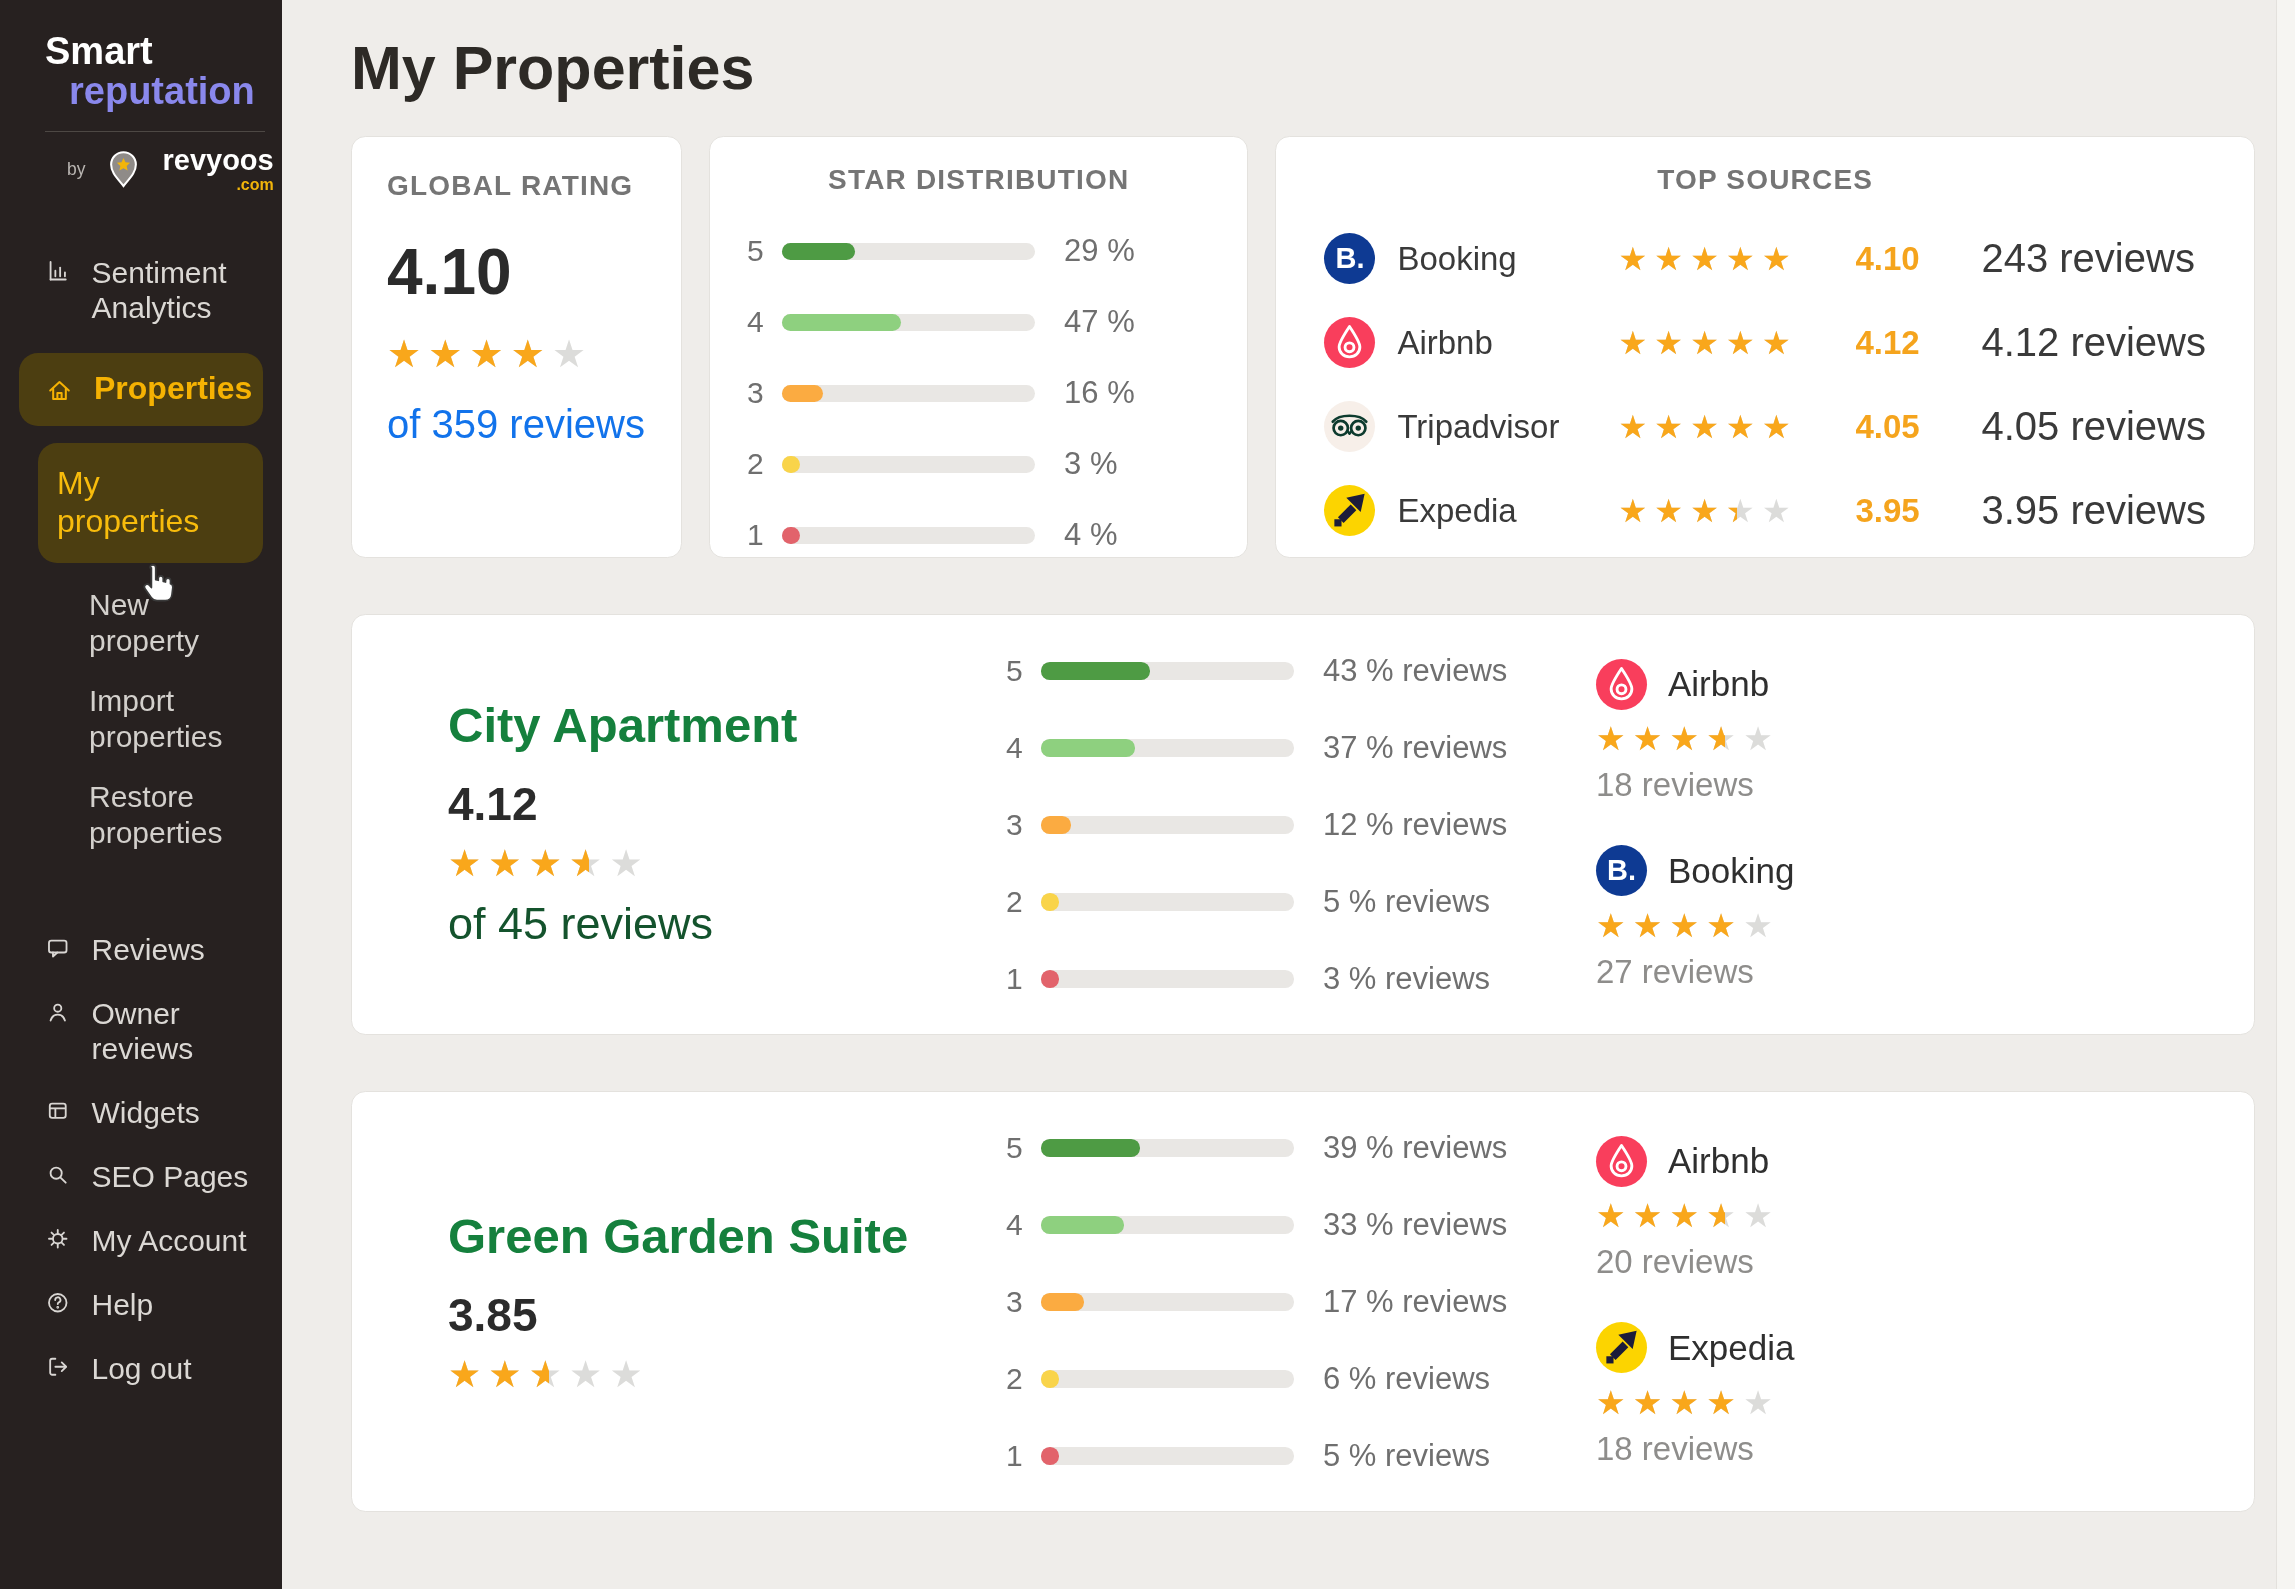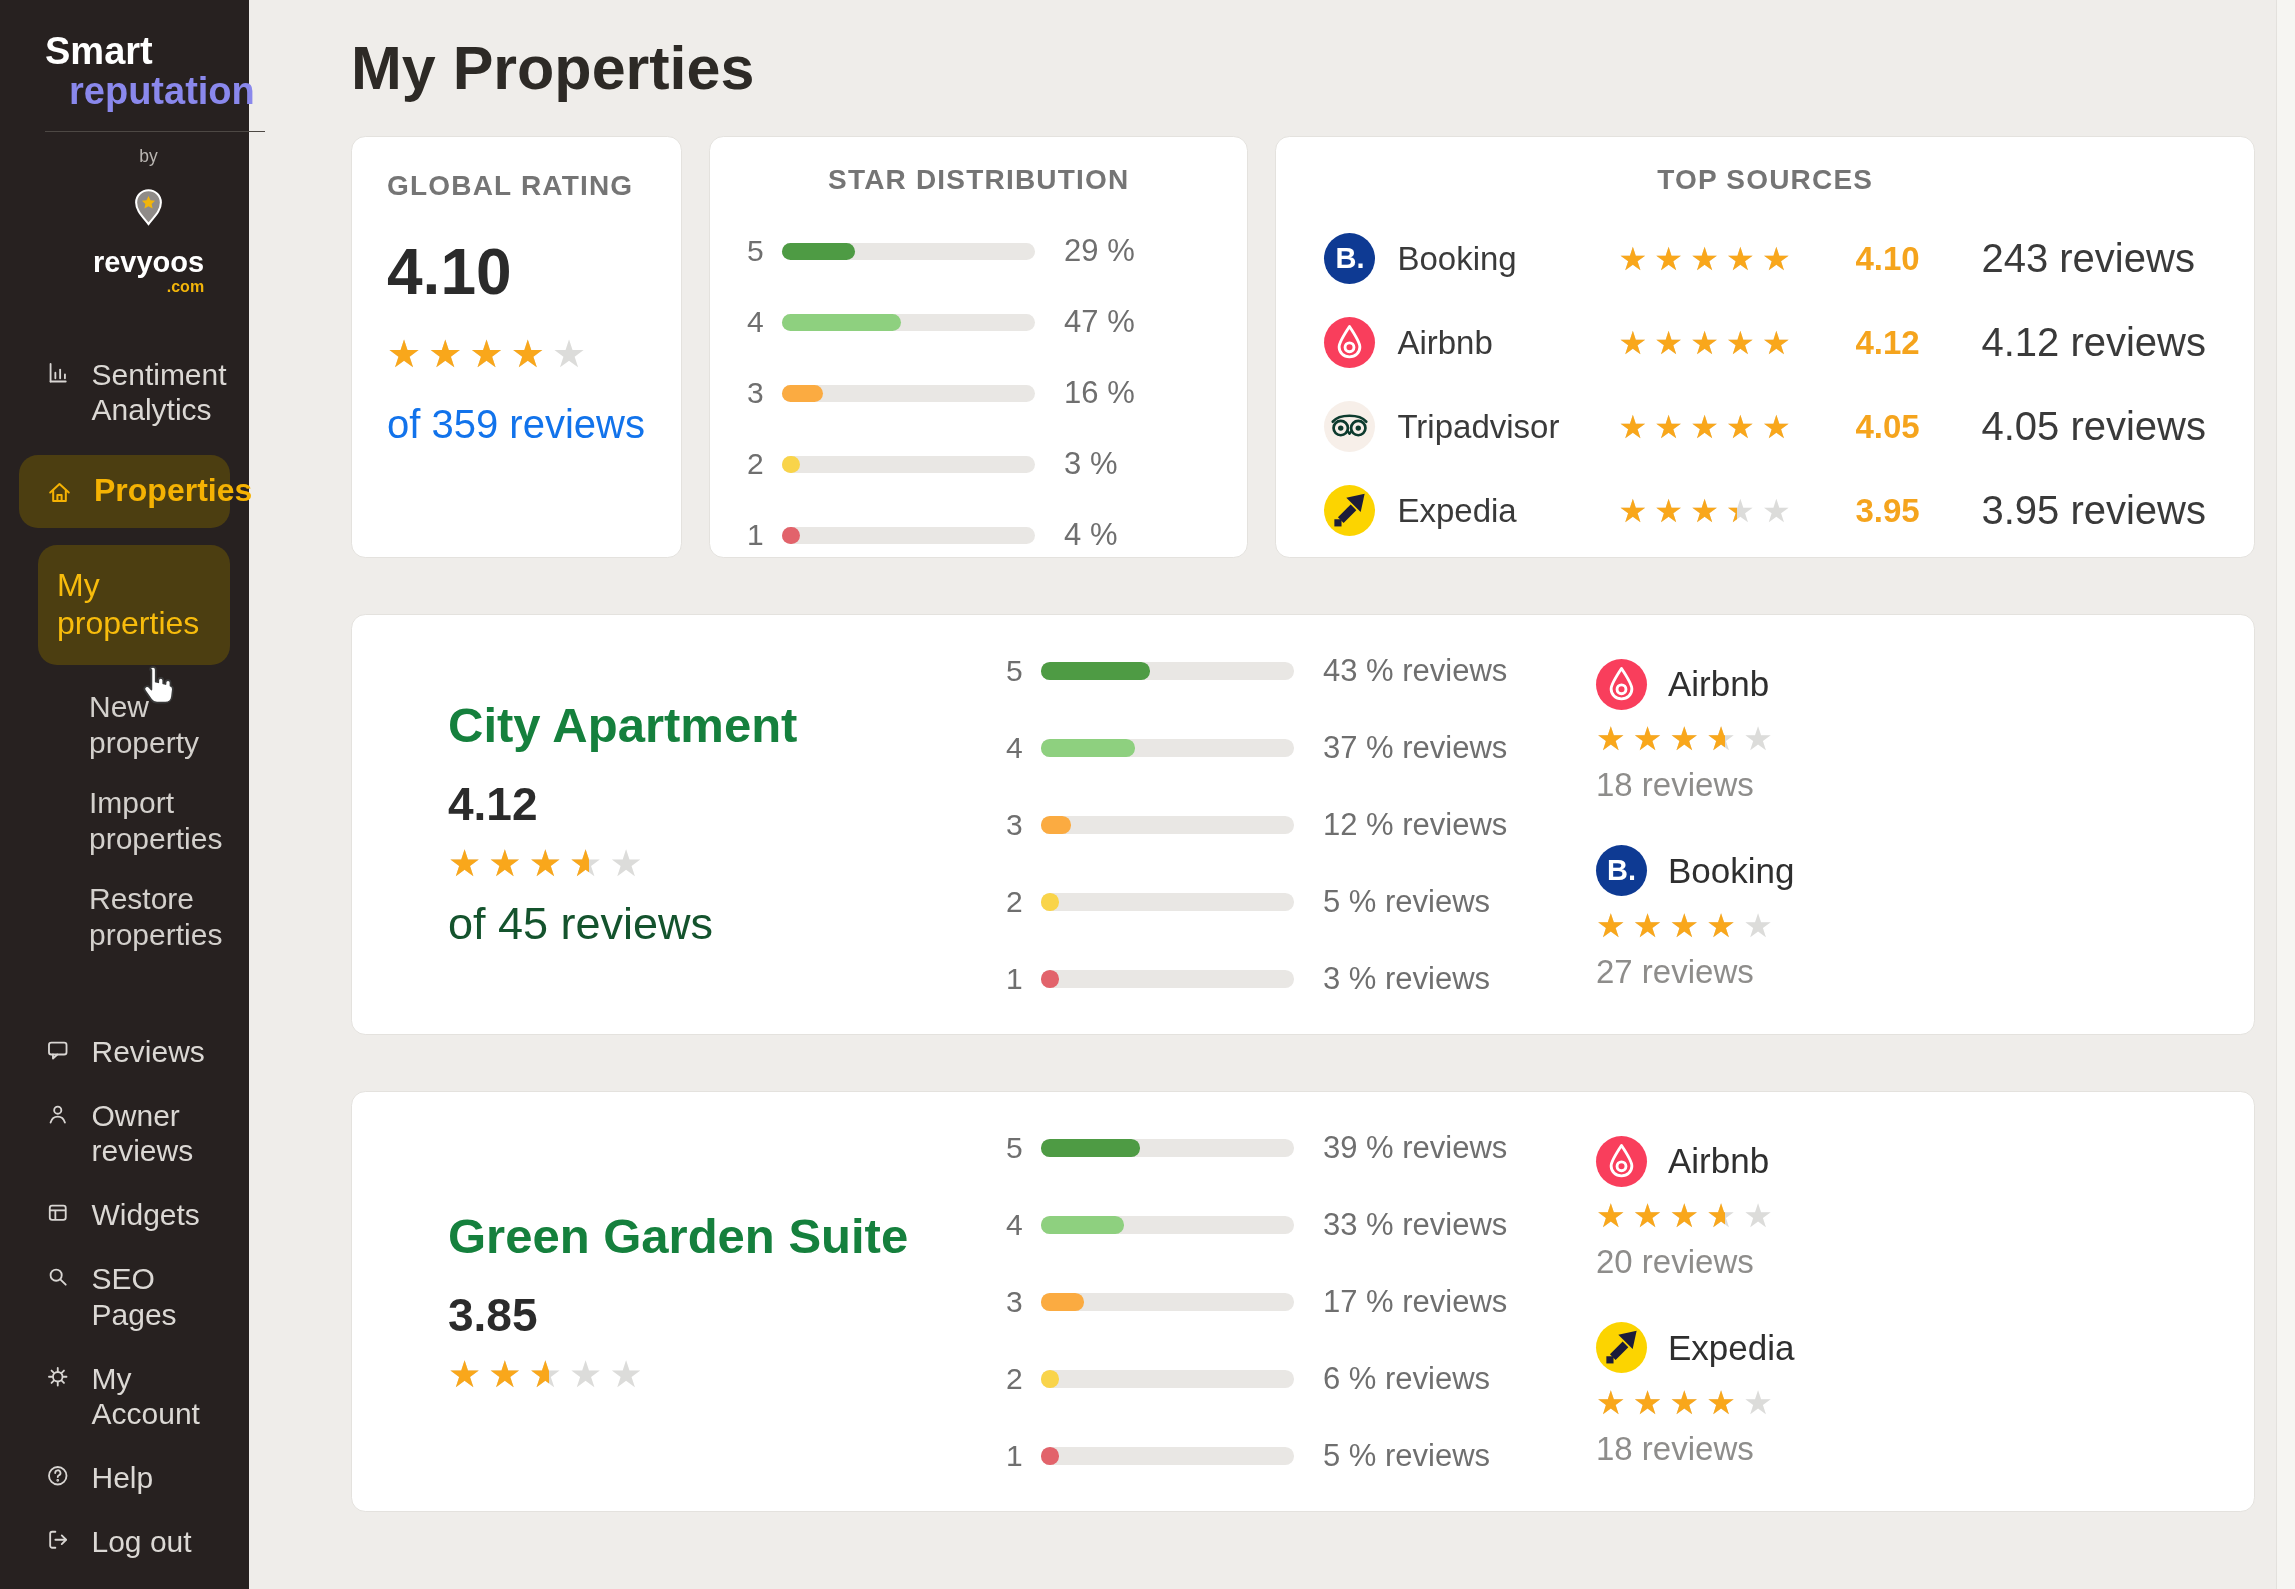--- a/index.html
+++ b/index.html
@@ -1,25 +1,25 @@
 <!DOCTYPE html>
 <html style="font-size:12.8px"><head>
 <meta charset="utf-8">
 <style>
   html,body{margin:0;padding:0;width:2295px;height:1589px;overflow:hidden;
     font-family:"Liberation Sans", sans-serif;background:#efedea;}
   *{box-sizing:border-box;}
 
   
-  .sidebar{position:absolute;left:0;top:0;width:249px;height:1589px;background:#272120;color:#dbd8d4;}
+  .sidebar{position:absolute;left:0;top:0;width:282px;height:1589px;background:#272120;color:#dbd8d4;}
   .brand{padding:32px 19px 0 45px;}
   .brand-line1{font-size:38px;font-weight:700;color:#ffffff;line-height:1.05;}
   .brand-line2{font-size:38px;font-weight:700;color:#8a88ec;line-height:1.05;margin-left:24px;}
   .brand-divider{border-top:0.8px solid #4d4844;margin:19px 0 14.3px 0;width:220px;}
-  .brand-by{display:flex;align-items:center;gap:22px;margin-left:22px;flex-direction:column;}
+  .brand-by{display:flex;align-items:center;gap:22px;margin-left:22px;}
   .by-label{font-size:17.5px;color:#b9b5b1;}
   .revy-name{font-size:29px;font-weight:700;color:#ffffff;line-height:1;}
   .revy-tld{font-size:16px;font-weight:700;color:#f2b50a;text-align:right;line-height:1;margin-top:1.6px;}
   nav{display:block;margin-top:48px;}
   .nav-item{display:flex;align-items:flex-start;gap:21px;padding:14.3px 19px 14.3px 45px;cursor:pointer;}
   .nav-item svg{flex:0 0 auto;margin-top:3.2px;}
   .nav-label{font-size:30px;line-height:1.18;color:#dbd8d4;}
   .nav-btn{background:#4c3e11;border-radius:19px;margin:12.8px 19px;padding:17.5px 19px 17.5px 27px;align-items:center;}
   .nav-btn .nav-label{color:#f5b203;font-weight:600;font-size:32px;}
   .nav-btn-sub{background:#4c3e11;border-radius:19px;margin:17.5px 19px 0 38px;padding:22px 19px;position:relative;}

